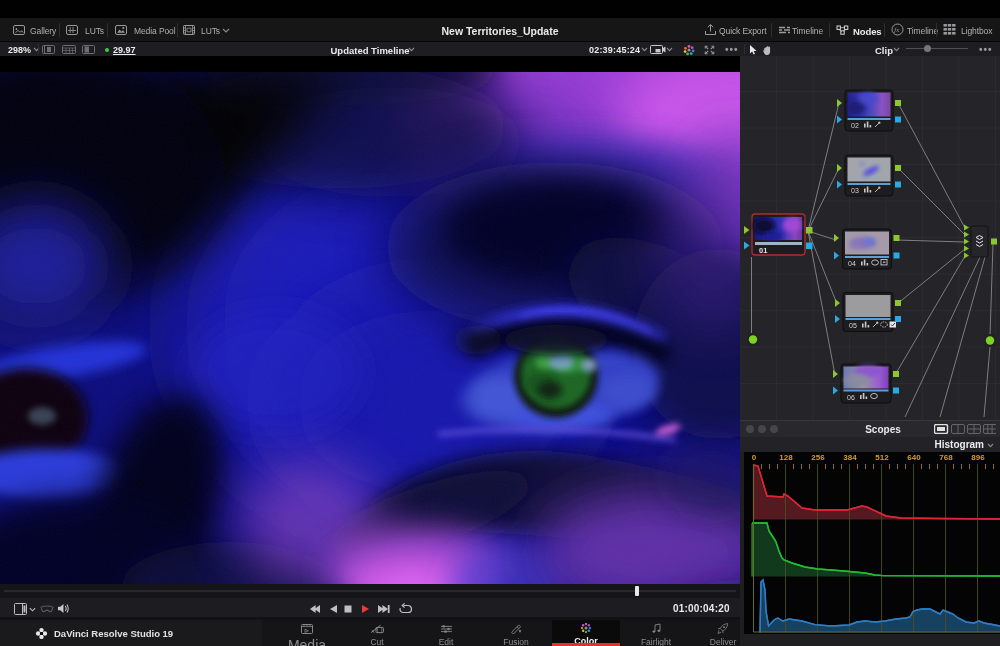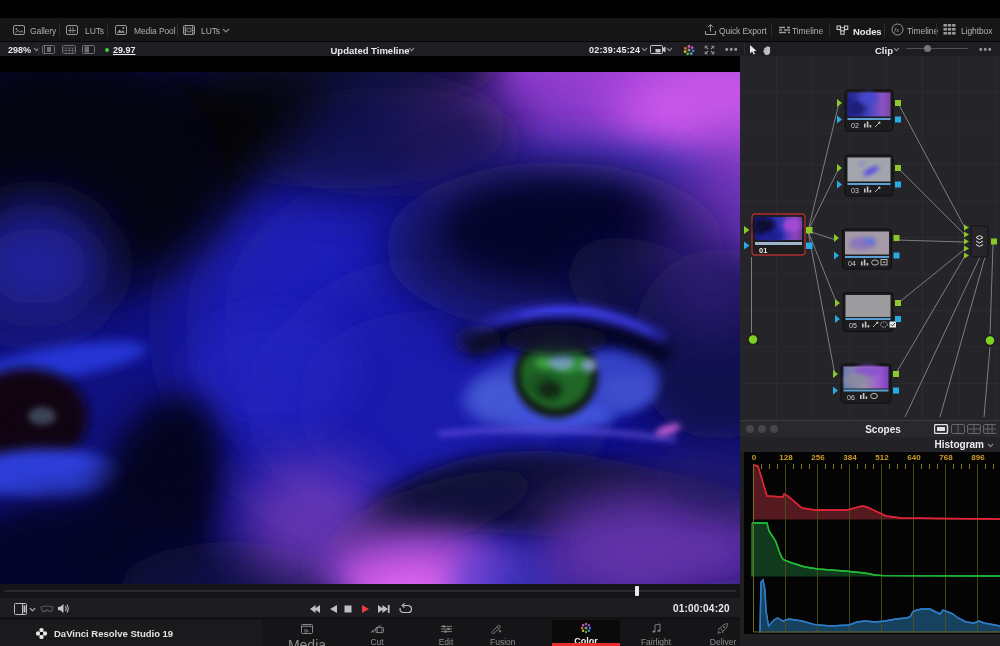--- a/index.html
+++ b/index.html
@@ -42,20 +42,21 @@
     <div class="vdiv" style="left:177px;top:5px;height:14px;"></div>
     <svg class="abs" style="left:183px;top:6px;" width="12" height="12" viewBox="0 0 12 12">
         <rect x="0.5" y="1.5" width="11" height="9" rx="1" fill="none" stroke="#9a9a9c"></rect>
         <path d="M2.5 1.5v9 M9.5 1.5v9 M0.5 4h2 M0.5 6.5h2 M0.5 9h2 M9.5 4h2 M9.5 6.5h2 M9.5 9h2 M4 4.2 h4 v3.6 h-4 z" stroke="#9a9a9c" fill="none" stroke-width="0.8"></path>
       </svg>
     <div class="abs txt" style="left:201px;top:8px;">LUTs</div>
     <svg class="abs" style="left:222px;top:10px;" width="8" height="5" viewBox="0 0 8 5">
         <path d="M1 1 L4 4 L7 1" stroke="#88888a" fill="none" stroke-width="1.2"></path>
       </svg>
 
+    <div class="abs white" style="left:0;top:7px;width:1000px;text-align:center;font-size:10.5px;font-weight:bold;">New Territories_Update</div>
 
     <svg class="abs" style="left:704px;top:5px;" width="13" height="13" viewBox="0 0 13 13">
         <path d="M1.5 8v3.5h10V8" stroke="#9a9a9c" fill="none"></path>
         <path d="M6.5 8.5V2 M3.8 4.2 L6.5 1.5 L9.2 4.2" stroke="#9a9a9c" fill="none"></path>
       </svg>
     <div class="abs txt" style="left:719px;top:8px;">Quick Export</div>
     <div class="vdiv" style="left:771px;top:5px;height:14px;"></div>
     <svg class="abs" style="left:778px;top:6px;" width="13" height="12" viewBox="0 0 13 12">
         <path d="M1 3.5h6 M9 3.5h3 M1 6h3 M6 6h6 M1 8.5h7 M10 8.5h2" stroke="#9a9a9c" stroke-width="1.4"></path>
       </svg>
@@ -341,21 +342,21 @@
     </div>
     <div class="abs" style="left:404px;top:0;width:52px;height:26px;text-align:center;">
       <svg width="13" height="10" viewBox="0 0 13 10" style="margin-top:2px;">
           <path d="M1 2.4h11 M1 5h11 M1 7.6h11" stroke="#88888a" stroke-width="0.9"></path>
           <rect x="2.6" y="1.3" width="2.2" height="2.2" fill="#88888a"></rect>
           <rect x="7.4" y="3.9" width="2.2" height="2.2" fill="#88888a"></rect>
           <rect x="4.4" y="6.5" width="2.2" height="2.2" fill="#88888a"></rect>
         </svg>
       <div style="color:#8e8e90;font-size:8.5px;margin-top:-1px;">Edit</div>
     </div>
-    <div class="abs" style="left:474px;top:0;width:52px;height:26px;">
+    <div class="abs" style="left:474px;top:0;width:52px;height:26px;text-align:center;">
       <svg width="12" height="10" viewBox="0 0 12 10" style="margin-top:2px;">
           <path d="M8.8 1 L10.6 2.8 L3.4 10 L1.6 8.2 Z M7 2.8 L8.8 4.6" stroke="#88888a" fill="none" stroke-width="0.9"></path>
           <path d="M10 5.4 l0.5 1 l1 0.2 l-0.8 0.8 l0.2 1 l-0.9 -0.5 l-0.9 0.5 l0.2 -1 l-0.8 -0.8 l1 -0.2 Z" fill="#88888a"></path>
         </svg>
       <div style="color:#8e8e90;font-size:8.5px;margin-top:-1px;">Fusion</div>
     </div>
     <div class="abs" style="left:536px;top:0;width:68px;height:26px;background:#0a0a0b;text-align:center;">
       <svg width="12" height="12" viewBox="0 0 13 13" style="margin-top:1px;">
           <circle cx="6.5" cy="2.2" r="1.3" fill="#d85a9a"></circle>
           <circle cx="9.6" cy="3.5" r="1.3" fill="#a050d8"></circle>

